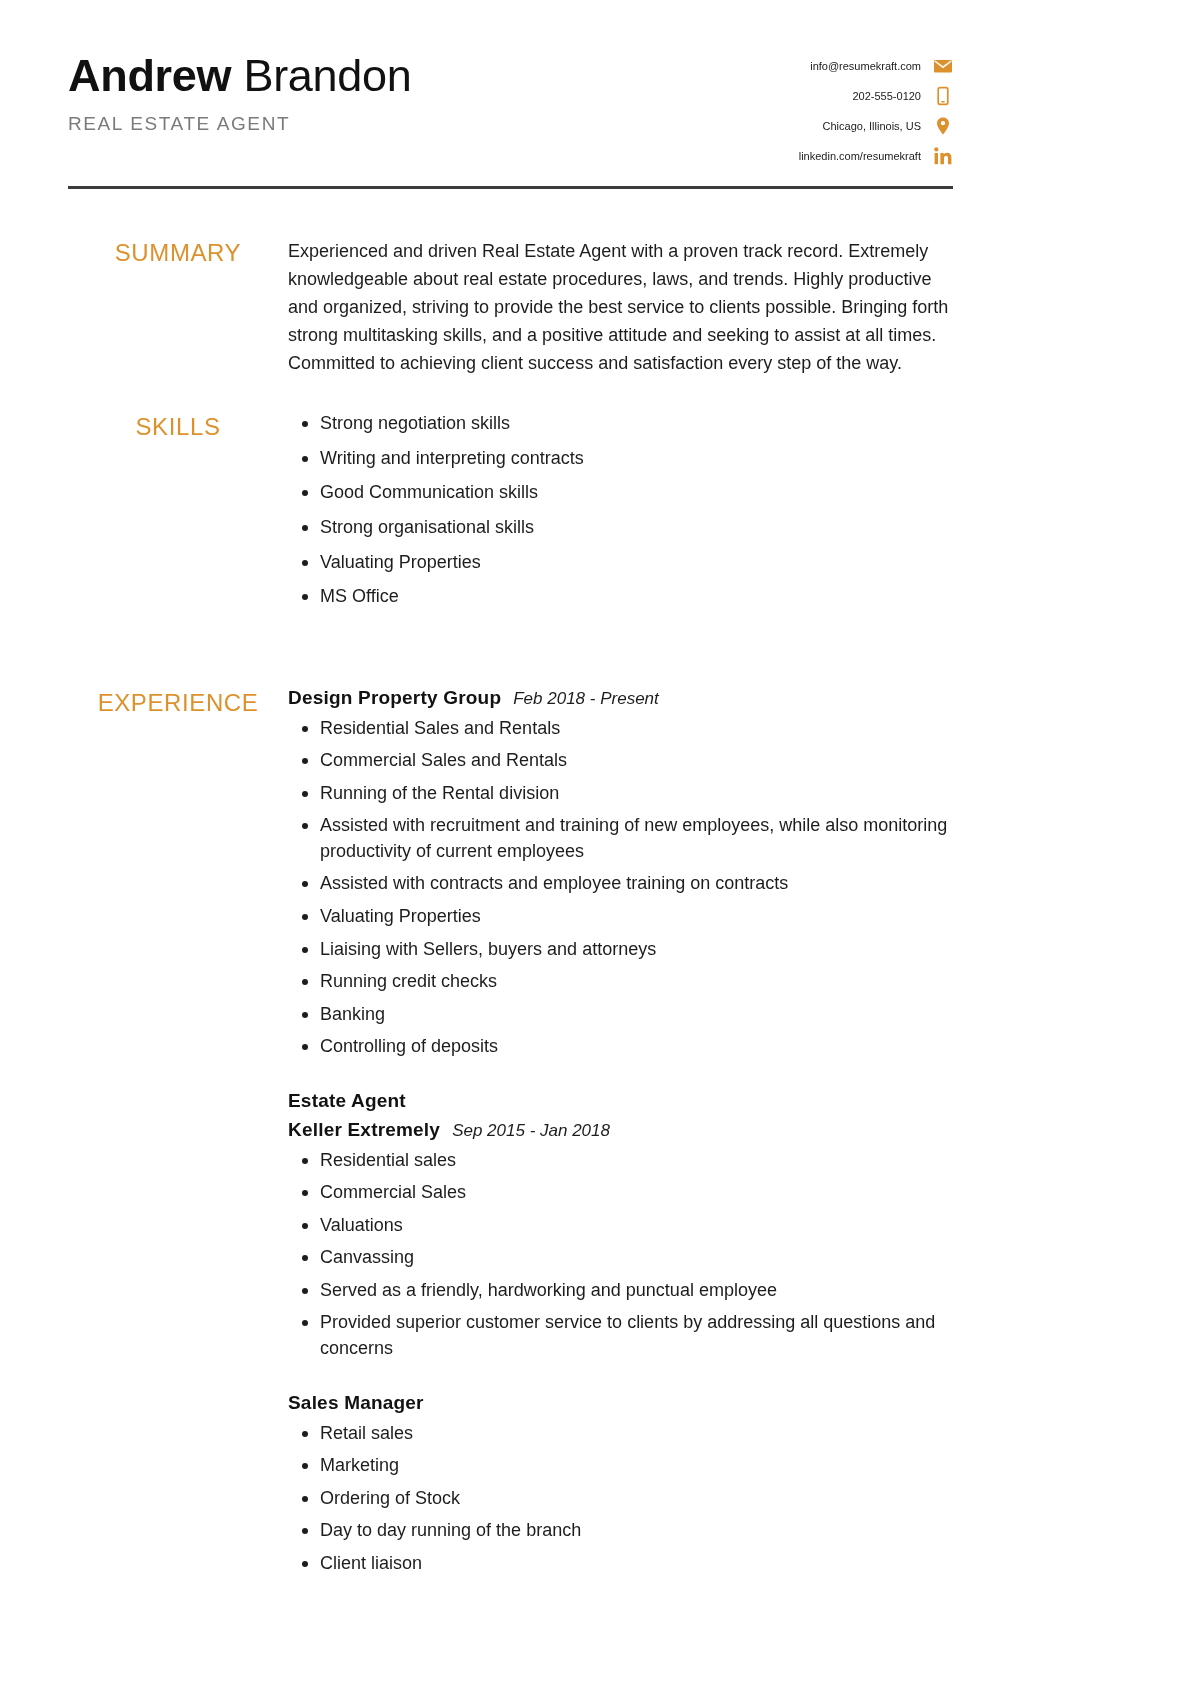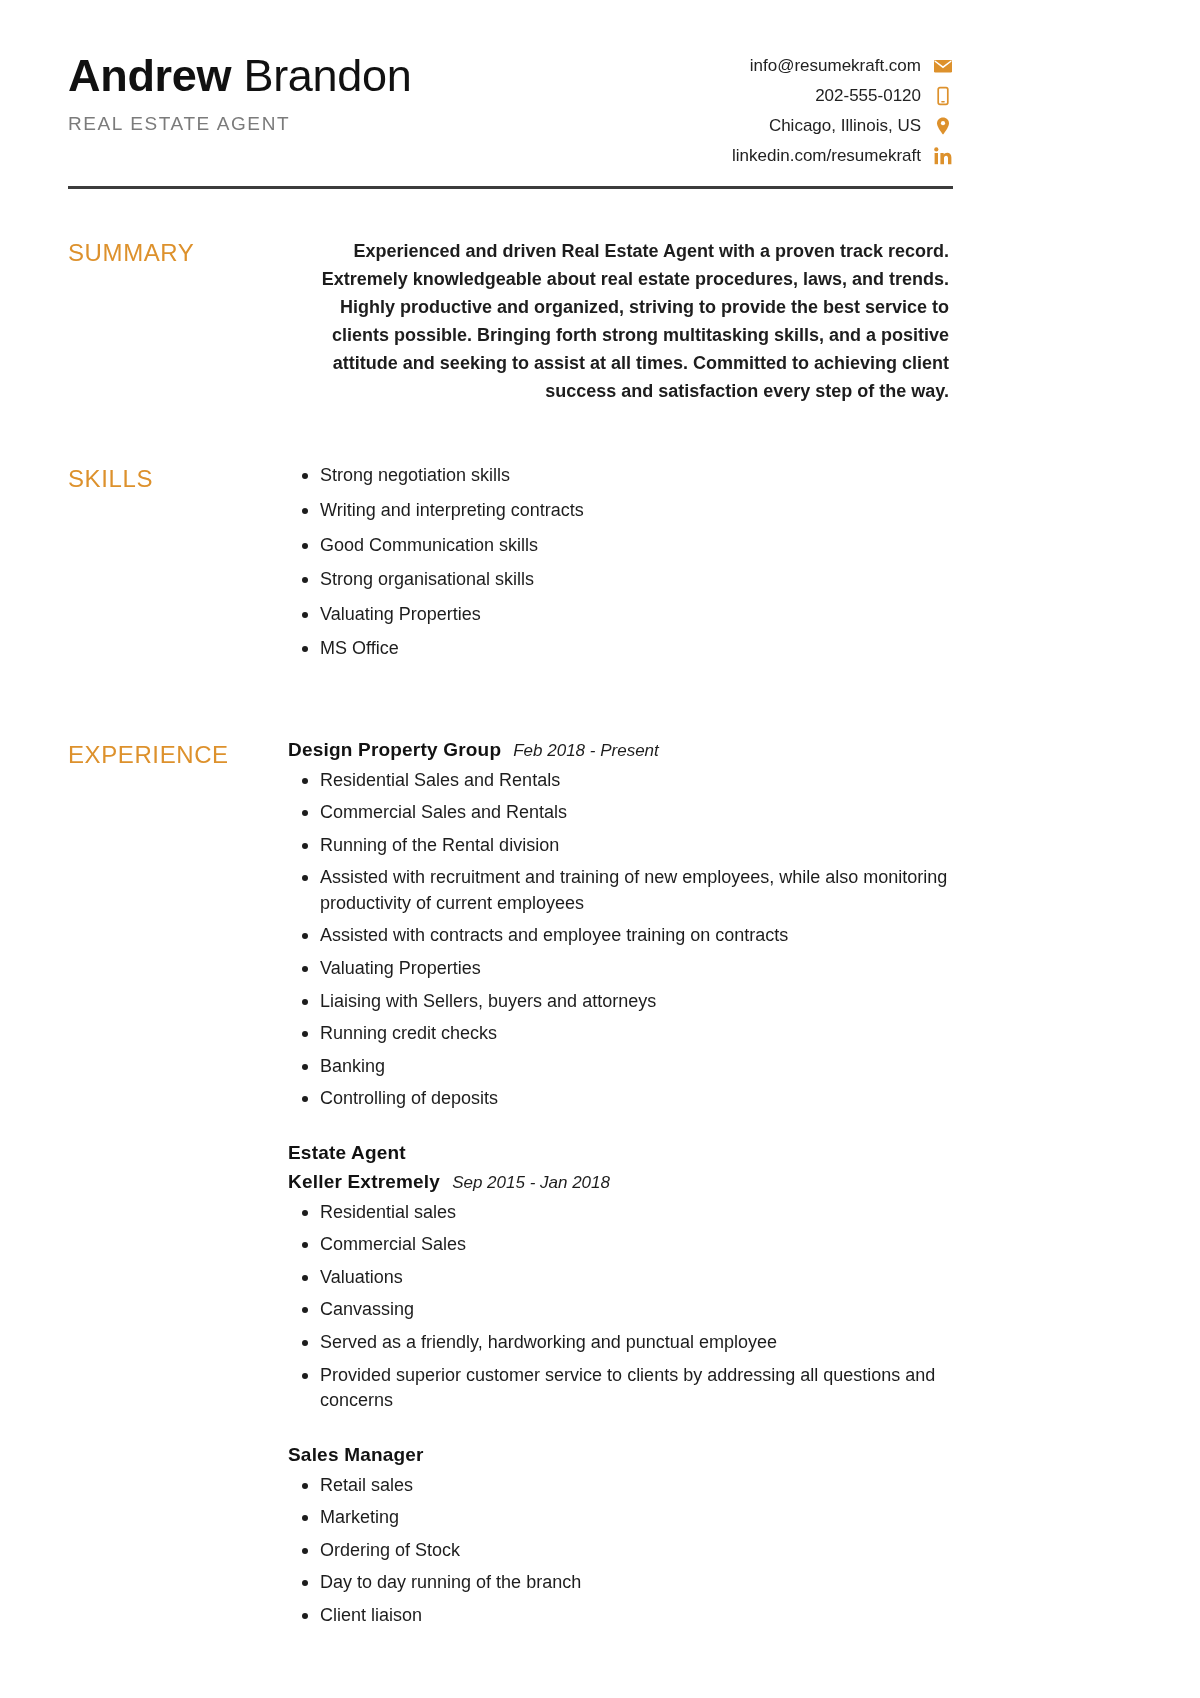--- a/index.html
+++ b/index.html
@@ -61,21 +61,21 @@
     gap: 10px;
     padding-top: 12px;
   }
   .contact-row {
     display: flex;
     align-items: center;
     justify-content: flex-end;
     gap: 12px;
   }
   .contact-text {
-    font-size: 17px;
+    font-size: 11px;
     color: #222222;
     text-align: right;
     white-space: nowrap;
   }
   .contact-icon {
     width: 20px;
     height: 20px;
     display: inline-flex;
     align-items: center;
     justify-content: center;
@@ -96,37 +96,37 @@
   }
   .section-label-col {
     flex: 0 0 220px;
     padding-top: 2px;
   }
   .section-label {
     font-size: 24px;
     letter-spacing: 0.6px;
     color: #dd912c;
     font-weight: 400;
+    text-align: center;
   }
   .section-body {
     flex: 1 1 auto;
     padding-right: 4px;
   }
 
   #summary-section { margin-top: 48px; }
-  #skills-section { margin-top: 58px; }
+  #skills-section { margin-top: 34px; }
   #experience-section { margin-top: 68px; }
 
   .summary-text {
     font-size: 18px;
     line-height: 1.56;
     color: #1d1d1d;
     margin: 0;
-    text-align: right;
-    font-weight: bold;
+    text-align: left;
   }
 
   
   ul.bullets {
     list-style: none;
     margin: 0;
     padding: 0;
   }
   ul.bullets li {
     position: relative;

